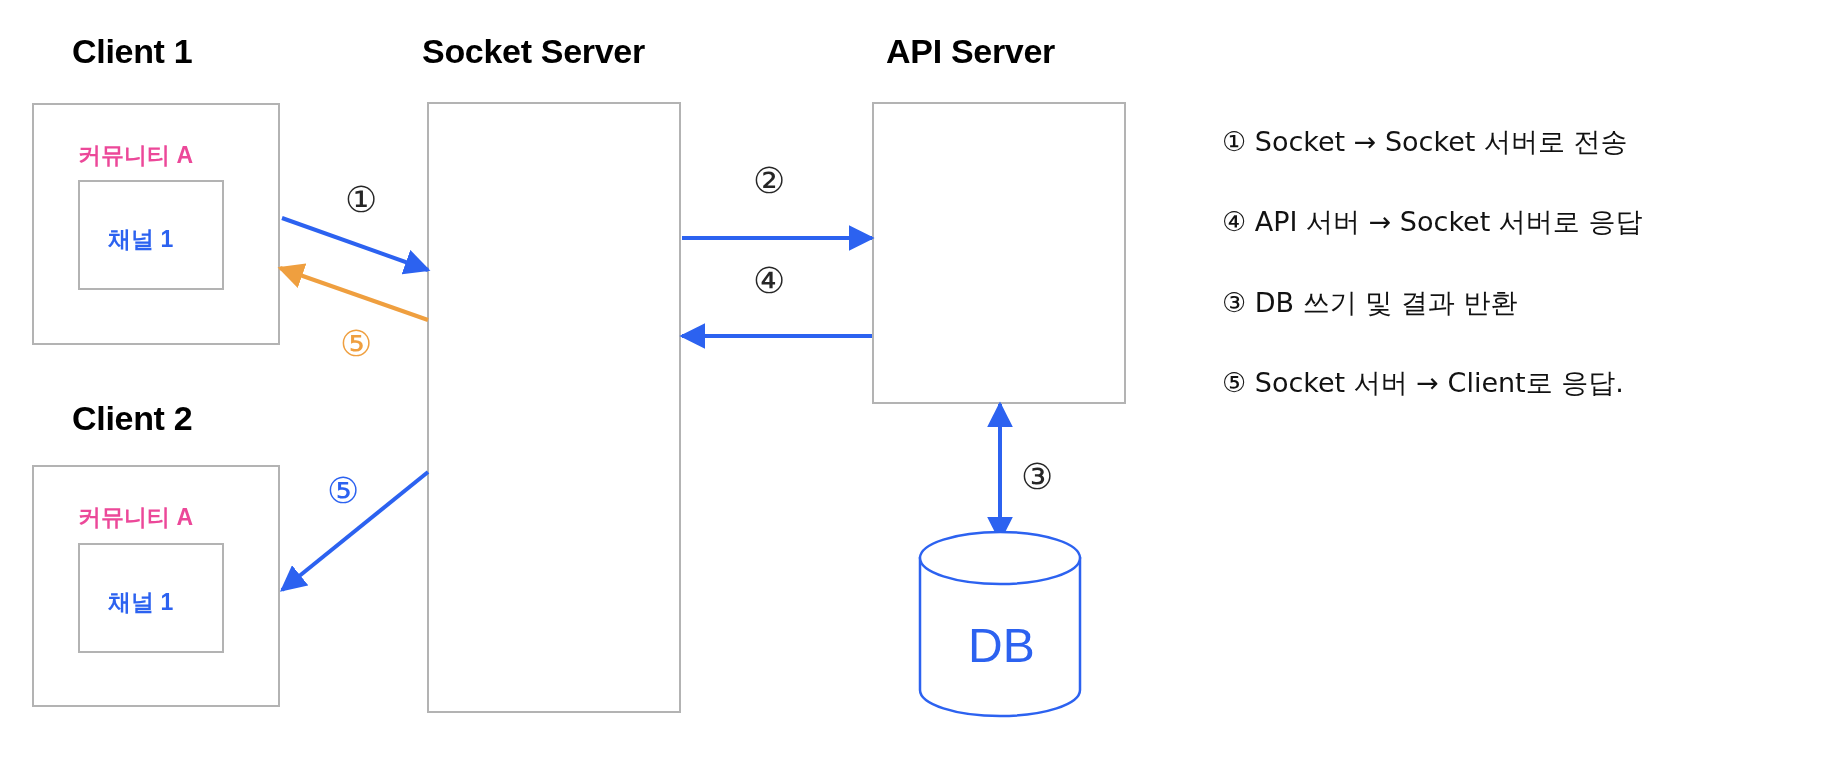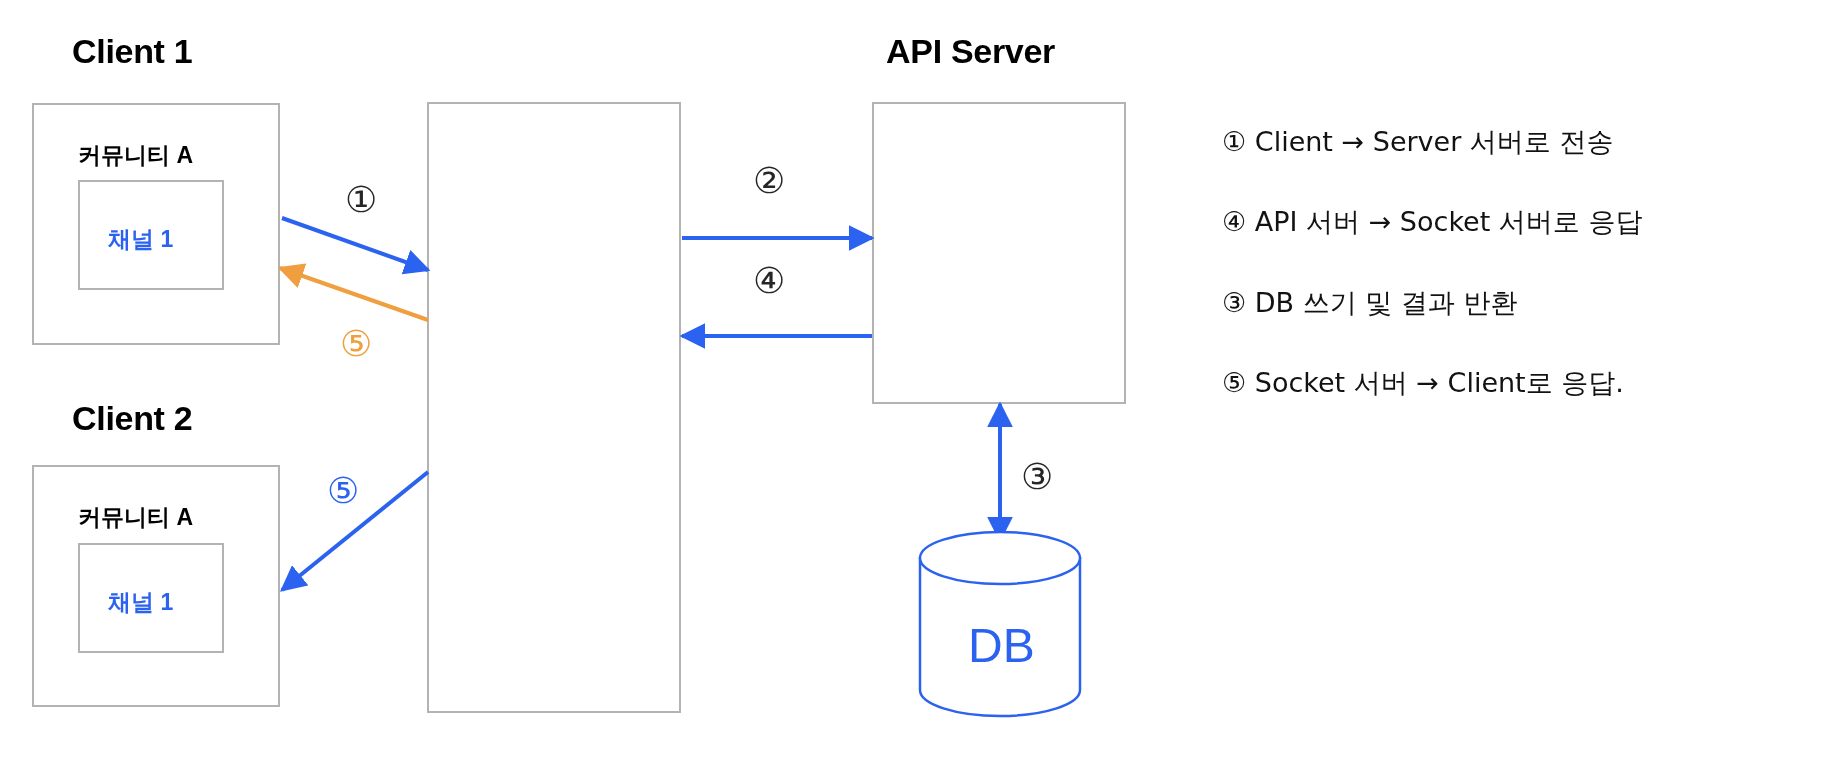--- a/index.html
+++ b/index.html
@@ -37,21 +37,21 @@
     color:#000000;
     white-space:nowrap;
     letter-spacing:-0.3px;
   }
 
   
   .community-label{
     position:absolute;
     font-size:23px;
     font-weight:bold;
-    color:#000000;
+    color:#ec4899;
     white-space:nowrap;
   }
   .channel-label{
     position:absolute;
     font-size:23px;
     font-weight:bold;
     color:#2c62f0;
     white-space:nowrap;
   }
 
@@ -114,20 +114,21 @@
   <div class="channel-label" style="left:108px;top:224px;">채널 1</div>
 
   <div class="title" style="left:72px;top:399px;">Client 2</div>
 
   <div class="box" style="left:32px;top:465px;width:248px;height:242px;">
   </div>
   <div class="community-label" style="left:78px;top:502px;">커뮤니티 A</div>
   <div class="inner-box" style="left:78px;top:543px;width:146px;height:110px;"></div>
   <div class="channel-label" style="left:108px;top:587px;">채널 1</div>
 
+  <div class="title" style="left:422px;top:32px;">Socket Server</div>
   <div class="box" style="left:427px;top:102px;width:254px;height:611px;"></div>
 
   <div class="title" style="left:886px;top:32px;">API Server</div>
   <div class="box" style="left:872px;top:102px;width:254px;height:302px;"></div>
 
   <svg id="edges" viewBox="0 0 1844 770">
     <defs>
       <marker id="arrow-blue" viewBox="0 0 10 10" refX="9" refY="5" markerWidth="6.5" markerHeight="6.5" orient="auto-start-reverse">
         <path d="M 0 0 L 10 5 L 0 10 z" fill="#2c62f0"></path>
       </marker>
@@ -165,19 +166,19 @@
 
   <div class="step blue" style="left:327px;top:473px;">⑤</div>
 
   <div class="step dark" style="left:753px;top:163px;">②</div>
 
   <div class="step dark" style="left:753px;top:263px;">④</div>
 
   <div class="step dark" style="left:1021px;top:459px;">③</div>
 
   <div id="legend">
-    <div class="legend-line">① Client → Server 서버로 전송</div>
+    <div class="legend-line">① Socket → Socket 서버로 전송</div>
     <div class="legend-line">④ API 서버 → Socket 서버로 응답</div>
     <div class="legend-line">③ DB 쓰기 및 결과 반환</div>
     <div class="legend-line">⑤ Socket 서버 → Client로 응답.</div>
   </div>
 
 </div>
 
 </body></html>

